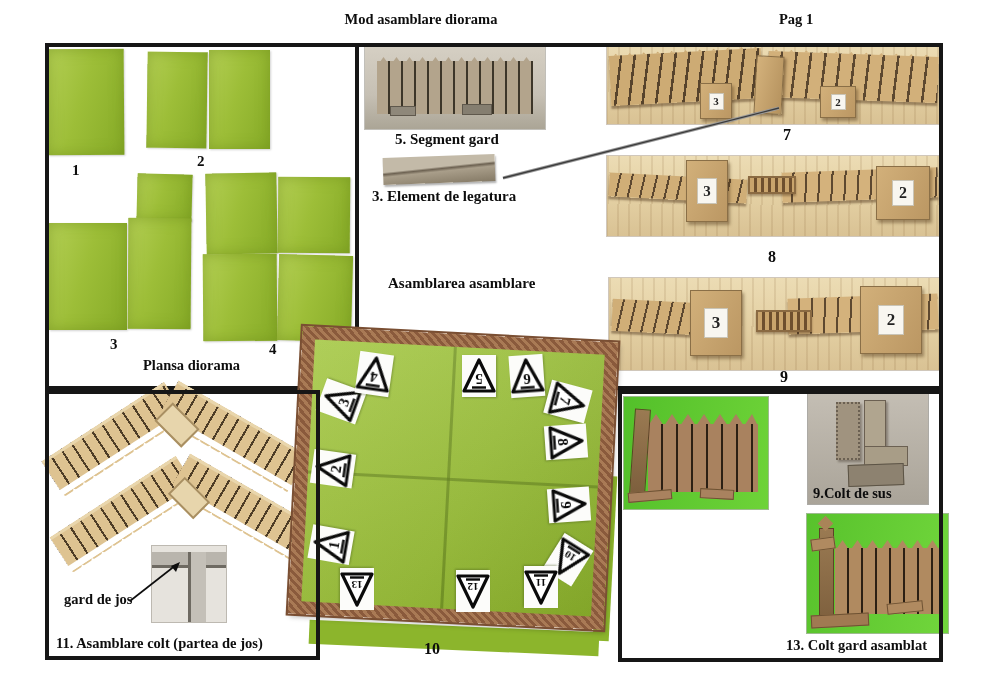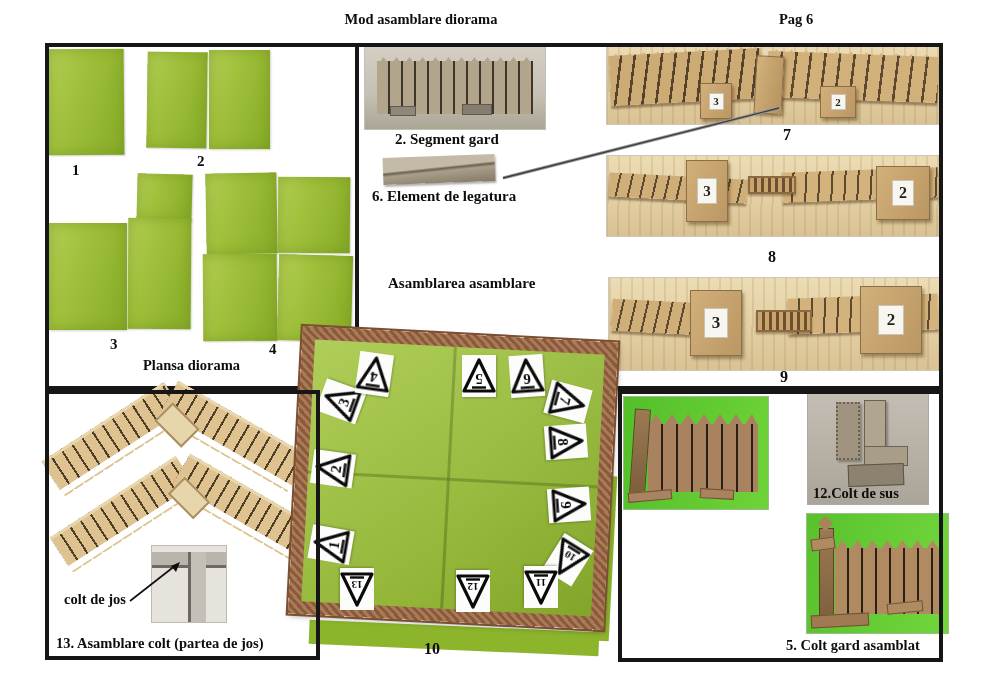--- a/index.html
+++ b/index.html
@@ -45,21 +45,21 @@
   .marker { position:absolute; z-index:6; filter:drop-shadow(1px 1px 1px rgba(60,80,20,.4)); }
   .photo { position:absolute; }
   svg.overlay { position:absolute; left:0; top:0; pointer-events:none; }
 </style>
 </head>
 <body>
 
 <div class="stage">
 
   <div class="cap" style="left:295px;top:11px;width:252px;text-align:center;font-size:14.5px">Mod asamblare diorama</div>
-  <div class="cap" style="left:779px;top:11px;font-size:14.5px">Pag 6</div>
+  <div class="cap" style="left:779px;top:11px;font-size:14.5px">Pag 1</div>
 
   <div class="panel" style="left:45px;top:43px;width:898px;height:347px;z-index:1"></div>
   <div class="vline" style="left:355px;top:43px;width:4px;height:347px;z-index:1"></div>
 
   <div>
     <div class="sheet" style="left:48px;top:49px;width:76px;height:106px;transform:rotate(-.5deg)"></div>
     <div class="sheet" style="left:147px;top:52px;width:60px;height:96px;transform:rotate(.8deg)"></div>
     <div class="sheet" style="left:209px;top:50px;width:61px;height:99px"></div>
     <div class="sheet" style="left:137px;top:174px;width:55px;height:47px;transform:rotate(1.5deg)"></div>
     <div class="sheet" style="left:49px;top:223px;width:78px;height:107px"></div>
@@ -78,24 +78,24 @@
   <div class="photo" style="left:365px;top:44px;width:180px;height:85px;background:linear-gradient(#d6d0c4 0%,#c6c0b4 60%,#aba596 100%);box-shadow:0 0 0 1px rgba(100,95,80,.4)">
     <div class="pickets" style="left:12px;top:17px;width:156px;height:53px">
       <div class="teeth" style="top:-9px;width:156px;height:9px"><svg width="156" height="9">
             <polygon points="0,9 6.5,0 13,9 19.5,0 26,9 32.5,0 39,9 45.5,0 52,9 58.5,0 65,9 71.5,0 78,9 84.5,0 91,9 97.5,0 104,9 110.5,0 117,9 123.5,0 130,9 136.5,0 143,9 149.5,0 156,9" fill="#b3a48c"></polygon>
           </svg></div>
       <div class="slats" style="background:repeating-linear-gradient(90deg,#b3a48c 0 11px,#3d3629 11px 13px)"></div>
     </div>
     <div class="abs" style="left:25px;top:62px;width:26px;height:10px;background:#8f887a;border:1px solid #5f584c"></div>
     <div class="abs" style="left:97px;top:60px;width:30px;height:11px;background:#857e70;border:1px solid #5f584c"></div>
   </div>
-  <div class="cap" style="left:395px;top:131px;font-size:15px">2. Segment gard</div>
+  <div class="cap" style="left:395px;top:131px;font-size:15px">5. Segment gard</div>
 
   <div class="photo" style="left:383px;top:156px;width:112px;height:27px;transform:rotate(-2deg);background:linear-gradient(176deg,#c3baa8 0 42%,#6d6252 48%,#a99e8a 56%,#857a66 100%);box-shadow:1px 2px 2px rgba(0,0,0,.3)"></div>
-  <div class="cap" style="left:372px;top:188px;font-size:15px">6. Element de legatura</div>
+  <div class="cap" style="left:372px;top:188px;font-size:15px">3. Element de legatura</div>
 
   <div class="cap" style="left:388px;top:275px;font-size:15px">Asamblarea asamblare</div>
 
   <svg class="overlay" width="990" height="700" style="z-index:3">
     <line x1="503" y1="178" x2="779" y2="108" stroke="#9a9a9a" stroke-width="3.2"></line>
     <line x1="503" y1="178" x2="779" y2="108" stroke="#3c3c3c" stroke-width="1.3"></line>
   </svg>
 
   <div class="wood" style="left:607px;top:44px;width:334px;height:80px">
     <div class="flat" style="left:3px;top:8px;width:152px;height:50px;transform:rotate(-3deg);background:repeating-linear-gradient(100deg,#cdab74 0 11px,#57432c 11px 13.5px)">
@@ -263,22 +263,22 @@
     <div class="abs" style="left:171px;top:486px;width:36px;height:24px;transform:rotate(45deg);background:#e7d5ac;border:2px solid #a98f62;z-index:4"></div>
 
     <div class="photo" style="left:152px;top:546px;width:74px;height:76px;background:#e6e3dd;box-shadow:0 0 0 1px #bdb9b1;z-index:4">
       <div class="abs" style="left:0;top:6px;width:74px;height:16px;background:#b9b5ad;border-bottom:3px solid #6e6a62"></div>
       <div class="abs" style="left:36px;top:6px;width:18px;height:70px;background:#c4c0b8;border-left:3px solid #6e6a62"></div>
     </div>
     <svg class="overlay" width="990" height="700" style="z-index:6">
       <line x1="130" y1="601" x2="176" y2="565" stroke="#0d0d0d" stroke-width="1.6"></line>
       <polygon points="180,562 171,566 176,572" fill="#0d0d0d"></polygon>
     </svg>
-    <div class="cap" style="left:64px;top:591px;font-size:14.5px;z-index:6">colt de jos</div>
-    <div class="cap" style="left:56px;top:635px;font-size:14.5px;z-index:6">13. Asamblare colt (partea de jos)</div>
+    <div class="cap" style="left:64px;top:591px;font-size:14.5px;z-index:6">gard de jos</div>
+    <div class="cap" style="left:56px;top:635px;font-size:14.5px;z-index:6">11. Asamblare colt (partea de jos)</div>
   </div>
 
   <div class="panel" style="left:618px;top:390px;width:325px;height:272px;z-index:10"></div>
   <div>
 
     <div class="photo" style="left:624px;top:397px;width:144px;height:112px;background:linear-gradient(100deg,#53c02a,#6ed338);box-shadow:0 0 0 1px rgba(60,120,30,.5);z-index:4">
       <div class="pickets" style="left:24px;top:27px;width:110px;height:68px">
         <div class="teeth" style="top:-12px;width:110px;height:12px"><svg width="110" height="12">
               <polygon points="0,12 8,0 16,12 24,0 32,12 40,0 48,12 56,0 64,12 72,0 80,12 88,0 96,12 104,0 110,12" fill="#a9825f"></polygon>
             </svg></div>
@@ -288,31 +288,31 @@
       <div class="abs" style="left:4px;top:94px;width:44px;height:10px;background:#a9825f;border:1px solid #6e5233;transform:rotate(-5deg)"></div>
       <div class="abs" style="left:76px;top:92px;width:34px;height:10px;background:#a9825f;border:1px solid #6e5233;transform:rotate(3deg)"></div>
     </div>
 
     <div class="photo" style="left:808px;top:392px;width:120px;height:112px;background:linear-gradient(#c4beb4 0%,#b2ac a1 60%,#a39d92 100%);background:linear-gradient(#c4beb4 0%,#aaa499 100%);box-shadow:0 0 0 1px rgba(90,85,75,.5);z-index:4">
       <div class="abs" style="left:28px;top:10px;width:24px;height:58px;background:#a0937f;border:2px dotted #6b6052;box-shadow:2px 2px 2px rgba(60,50,40,.4)"></div>
       <div class="abs" style="left:56px;top:8px;width:22px;height:62px;background:#b0a58f;border:1px solid #6b6052;box-shadow:2px 2px 2px rgba(60,50,40,.4)"></div>
       <div class="abs" style="left:56px;top:54px;width:44px;height:20px;background:#a89d87;border:1px solid #6b6052"></div>
       <div class="abs" style="left:40px;top:72px;width:56px;height:22px;background:#8d8270;border:1px solid #5c5446;transform:rotate(-2deg)"></div>
     </div>
-    <div class="cap" style="left:813px;top:485px;font-size:14.5px;z-index:6">12.Colt de sus</div>
+    <div class="cap" style="left:813px;top:485px;font-size:14.5px;z-index:6">9.Colt de sus</div>
 
     <div class="photo" style="left:807px;top:514px;width:141px;height:119px;background:linear-gradient(100deg,#58c22c,#71d63c);box-shadow:0 0 0 1px rgba(60,120,30,.5);z-index:4">
       <div class="pickets" style="left:28px;top:34px;width:106px;height:66px">
         <div class="teeth" style="top:-11px;width:106px;height:11px"><svg width="106" height="11">
               <polygon points="0,11 7.5,0 15,11 22.5,0 30,11 37.5,0 45,11 52.5,0 60,11 67.5,0 75,11 82.5,0 90,11 97.5,0 105,11 112.5,0 106,11" fill="#b08a60"></polygon>
             </svg></div>
         <div class="slats" style="background:repeating-linear-gradient(90deg,#b08a60 0 12px,#2c2014 12px 14px)"></div>
       </div>
       <div class="abs" style="left:12px;top:14px;width:15px;height:98px;background:linear-gradient(#9a7a52,#7d5f3d);border:1px solid #5c4326"></div>
       <div class="abs" style="left:13px;top:4px;width:11px;height:11px;background:#a98458;transform:rotate(45deg)"></div>
       <div class="abs" style="left:4px;top:24px;width:24px;height:12px;background:#b08a60;border:1px solid #6e5233;transform:rotate(-8deg)"></div>
       <div class="abs" style="left:4px;top:100px;width:58px;height:13px;background:#a07a52;border:1px solid #6e5233;transform:rotate(-3deg)"></div>
       <div class="abs" style="left:80px;top:88px;width:36px;height:11px;background:#b08a60;border:1px solid #6e5233;transform:rotate(-6deg)"></div>
     </div>
-    <div class="cap" style="left:786px;top:637px;font-size:14.5px;z-index:6">5. Colt gard asamblat</div>
+    <div class="cap" style="left:786px;top:637px;font-size:14.5px;z-index:6">13. Colt gard asamblat</div>
   </div>
 
 </div>
 
 </body></html>

